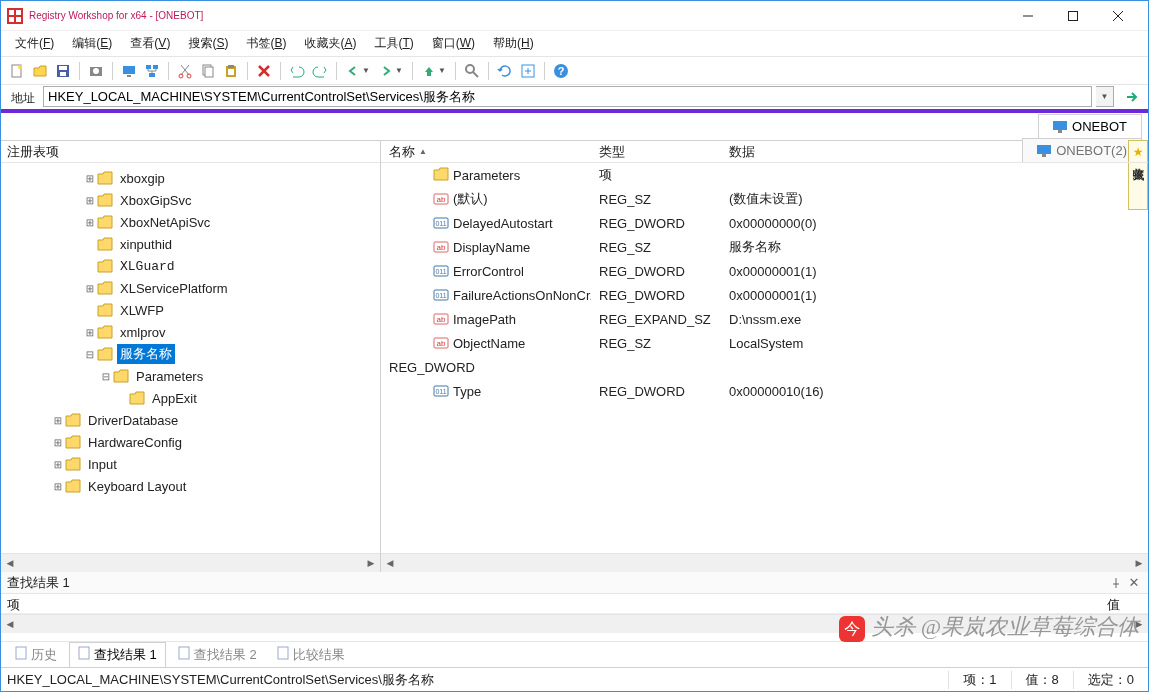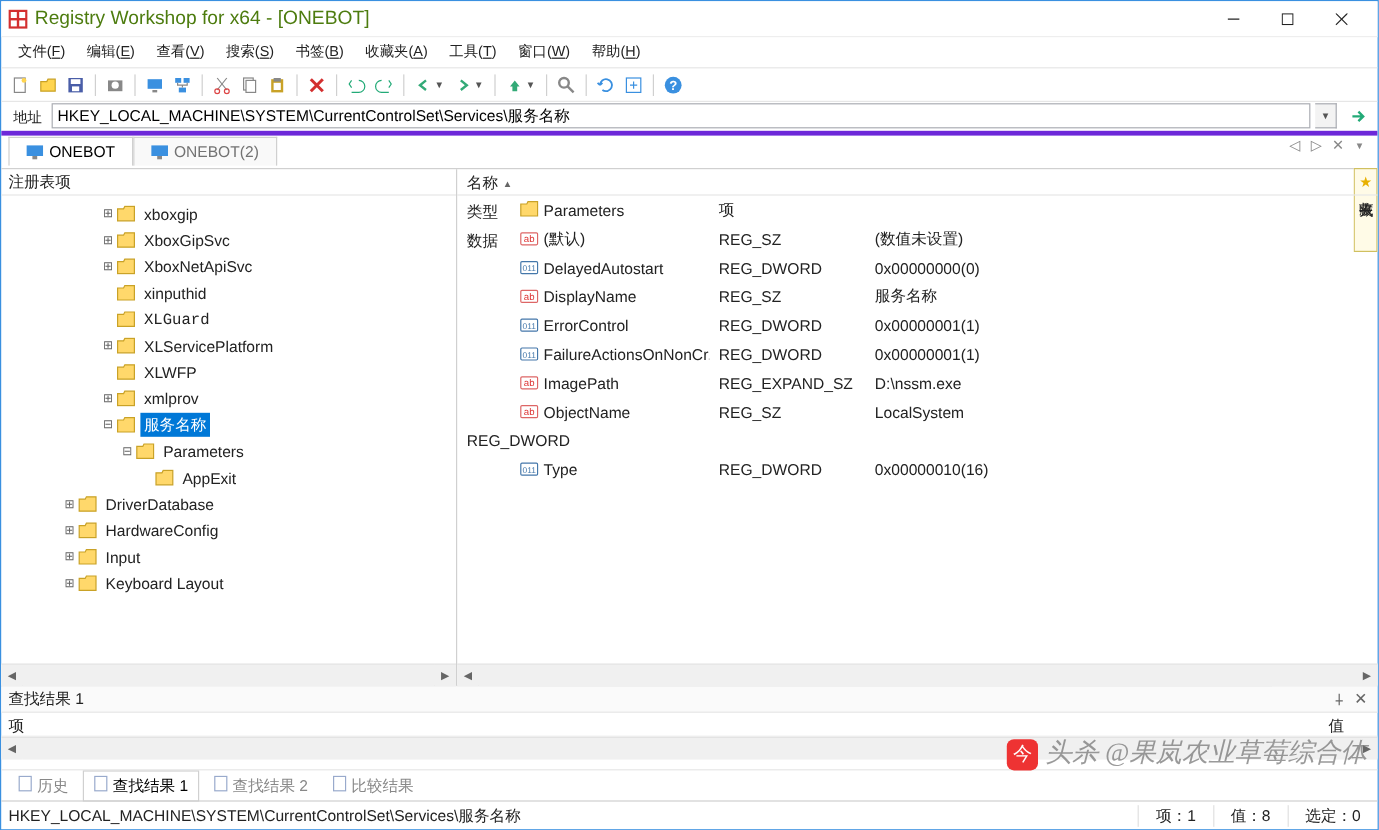--- a/index.html
+++ b/index.html
@@ -1,21 +1,21 @@
 <!DOCTYPE html>
 <html><head>
 <meta charset="utf-8">
 <style>
 * { box-sizing: border-box; margin: 0; padding: 0; }
 body { font-family: "Microsoft YaHei", "Segoe UI", sans-serif; font-size: 12px; background: #fff; color: #222; width: 1149px; height: 692px; overflow: hidden; display: flex; flex-direction: column; border: 1px solid #3a90e0; }
 
 
 .titlebar { height: 30px; background: #fff; display: flex; align-items: center; padding: 0 8px 0 6px; border-bottom: 1px solid #eee; }
 .titlebar .app-icon { width: 16px; height: 16px; margin-right: 6px; }
-.titlebar .title { color: #4d7c0f; font-size: 16px; flex: 0 0 auto; }
+.titlebar .title { color: #be185d; font-size: 10px; flex: 0 0 auto; }
 .titlebar .spacer { flex: 1; }
 .winbtn { width: 45px; height: 28px; display: flex; align-items: center; justify-content: center; color: #222; }
 
 
 .menubar { height: 26px; display: flex; align-items: center; padding: 0 6px; gap: 2px; border-bottom: 1px solid #e6e6e6; }
 .menu-item { padding: 7px 8px; cursor: default; }
 .menu-item u { text-decoration: underline; }
 
 
 .toolbar { height: 28px; display: flex; align-items: center; padding: 2px 6px; gap: 3px; border-bottom: 1px solid #e6e6e6; }
@@ -25,21 +25,21 @@
 .tbtn .caret { margin-left: 2px; font-size: 8px; color: #555; }
 
 
 .addressbar { height: 28px; display: flex; align-items: flex-end; padding: 2px 6px; gap: 4px; border-bottom: 4px solid #6d28d9; }
 .addr-label { padding: 0 4px; }
 .addr-input { flex: 1; height: 21px; border: 1px solid #abadb3; padding: 0 4px; font-family: inherit; font-size: 13px; background: #fff; }
 .addr-drop { width: 18px; height: 21px; border: 1px solid #abadb3; border-left: none; display: flex; align-items: center; justify-content: center; background: #f3f3f3; }
 .addr-go { width: 20px; height: 20px; display: flex; align-items: center; justify-content: center; margin-left: 4px; }
 
 
-.tabrow { height: 28px; display: flex; align-items: flex-start; padding: 0 6px; border-bottom: 1px solid #d0d0d0; position: relative; }
+.tabrow { height: 28px; display: flex; align-items: flex-end; padding: 0 6px; border-bottom: 1px solid #d0d0d0; position: relative; flex-direction: column; }
 .tab { display: flex; align-items: center; gap: 5px; padding: 4px 14px; border: 1px solid #d0d0d0; border-bottom: none; background: #f9f9f9; color: #737373; font-size: 13px; position: relative; top: 1px; }
 .tab.active { background: #fff; color: #000; z-index: 2; }
 .tab .mon-icon { width: 14px; height: 12px; }
 .tabrow .spacer { flex: 1; }
 .tabrow .ctrl { width: 16px; height: 16px; color: #888; display: flex; align-items: center; justify-content: center; margin: 0 1px; }
 .sidebar-tab { position: absolute; right: -1px; top: 0; width: 20px; height: 70px; background: #fffbe7; border: 1px solid #d0c060; writing-mode: vertical-rl; text-align: center; font-size: 12px; padding: 4px 1px; display: flex; align-items: center; justify-content: flex-start; }
 
 
 .mainarea { flex: 1; display: flex; position: relative; min-height: 0; }
 .left-pane { width: 380px; display: flex; flex-direction: column; border-right: 1px solid #d0d0d0; min-height: 0; }
@@ -49,21 +49,21 @@
 
 
 .tree-scroll { flex: 1; overflow: auto; padding: 4px 2px; font-size: 13px; }
 .tree-node { display: flex; align-items: center; height: 22px; white-space: nowrap; }
 .tree-node .tog { width: 14px; text-align: center; color: #666; font-size: 10px; cursor: default; }
 .tree-node .fold { width: 16px; height: 14px; margin-right: 4px; flex: none; }
 .tree-node .lbl { padding: 1px 3px; }
 .tree-node.selected .lbl { background: #0078d7; color: #fff; }
 
 
-.list-header { height: 22px; display: flex; border-bottom: 1px solid #e6e6e6; font-size: 13px; flex-direction: column; }
+.list-header { height: 22px; display: flex; border-bottom: 1px solid #e6e6e6; font-size: 13px; }
 .col { padding: 3px 8px; border-right: 1px solid transparent; display: flex; align-items: center; gap: 4px; }
 .col.sortable .sort { font-size: 8px; color: #666; }
 .c-name { width: 210px; }
 .c-type { width: 130px; }
 .c-data { flex: 1; }
 
 .list-body { flex: 1; overflow: auto; font-size: 13px; }
 .list-row { height: 24px; display: flex; align-items: center; }
 .list-row .cell { padding: 0 8px; overflow: hidden; text-overflow: ellipsis; white-space: nowrap; }
 .list-row .ico { width: 16px; height: 16px; margin-right: 4px; flex: none; margin-left: 44px; }

